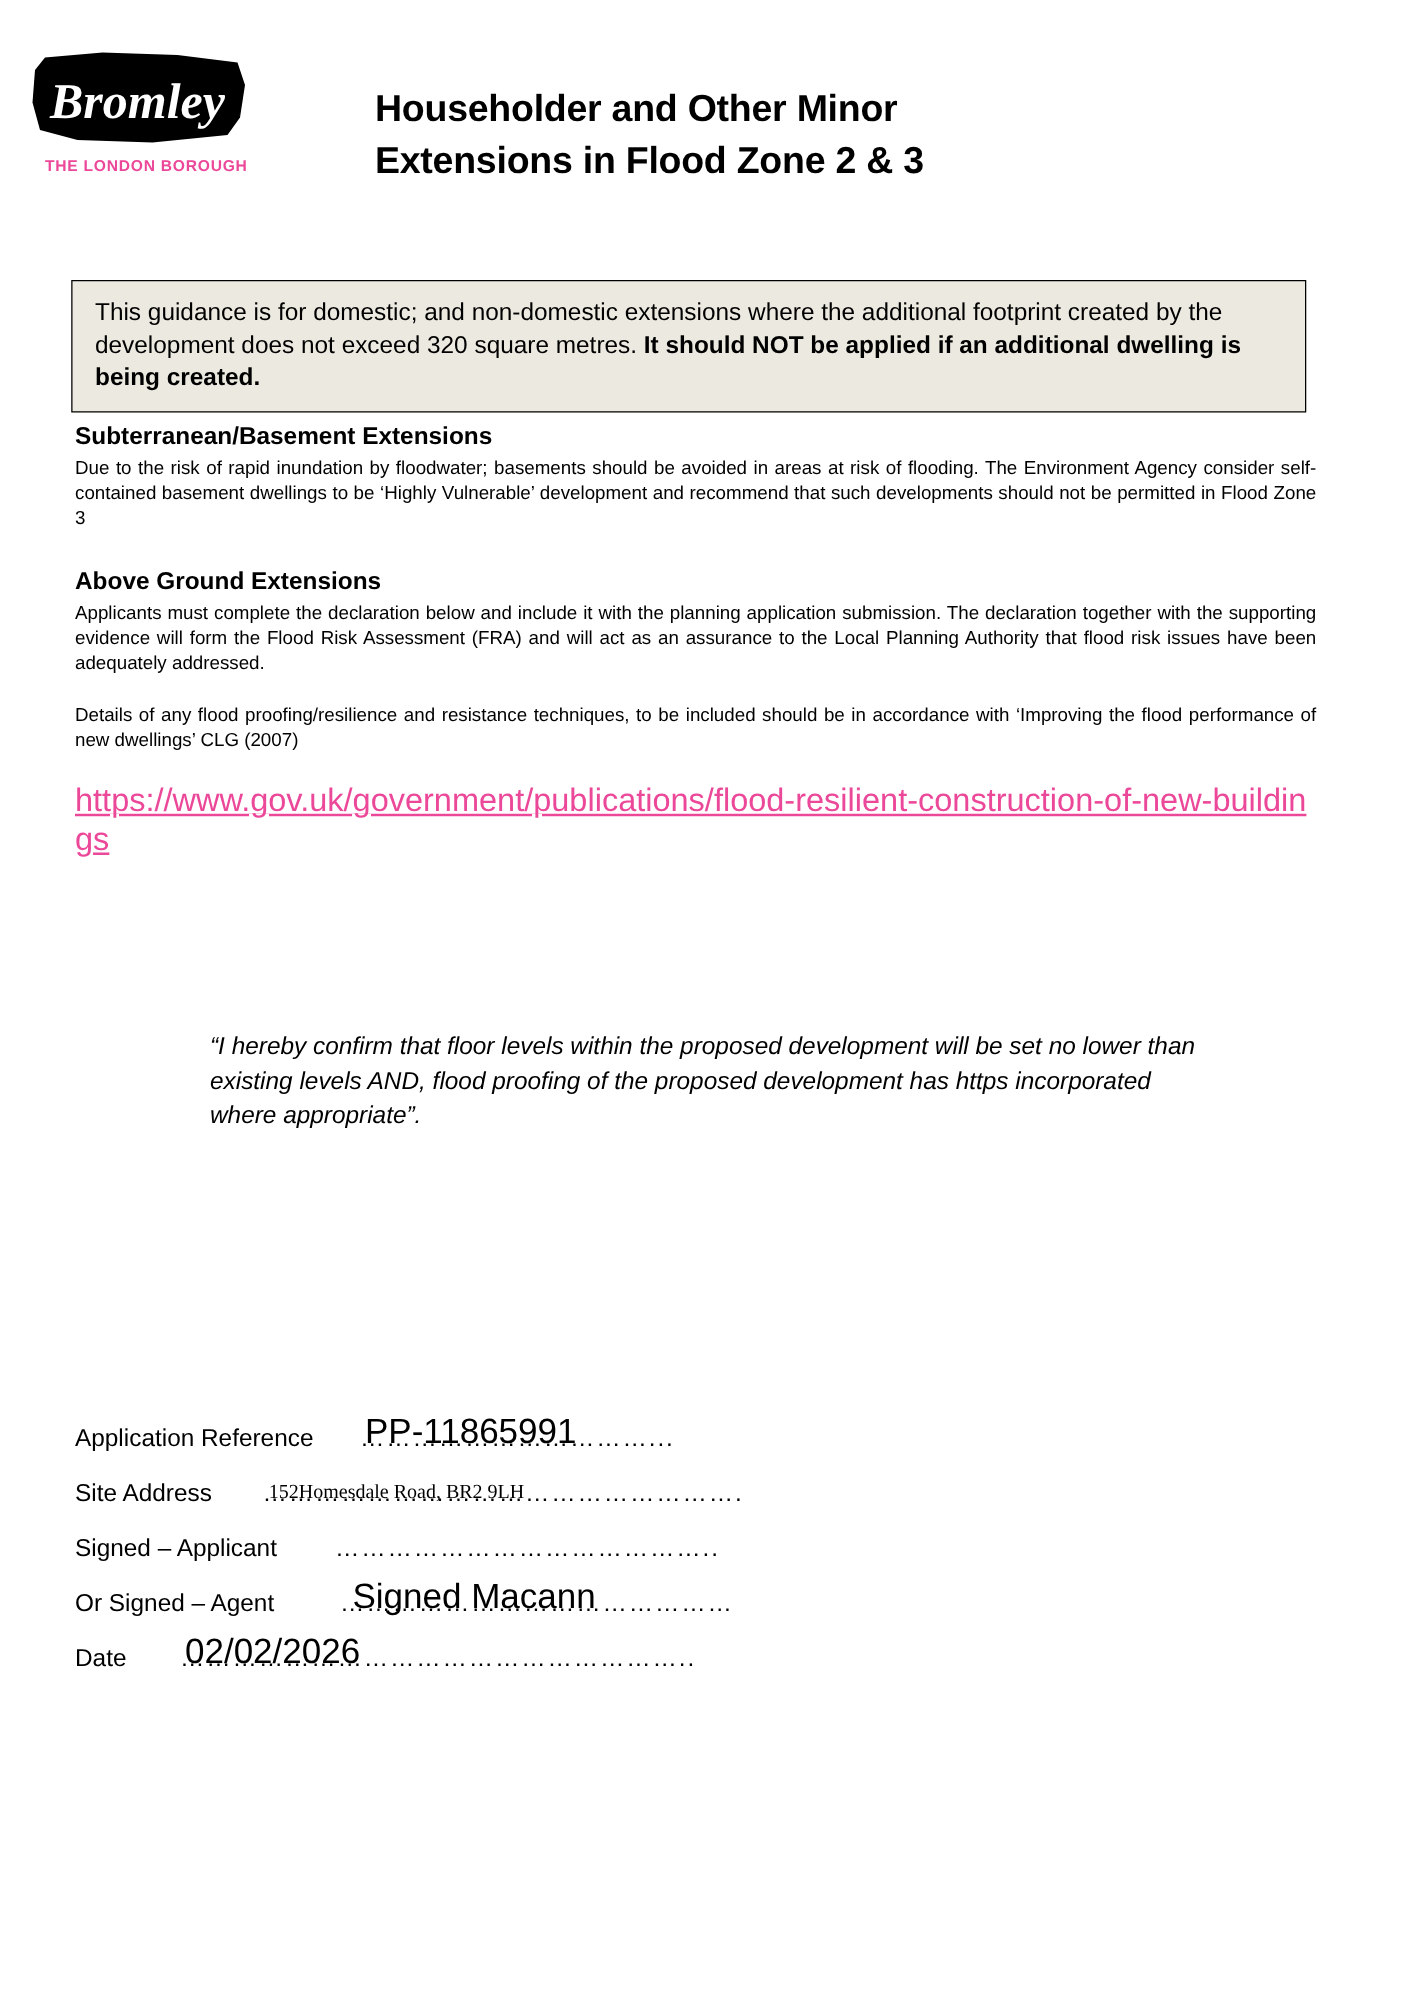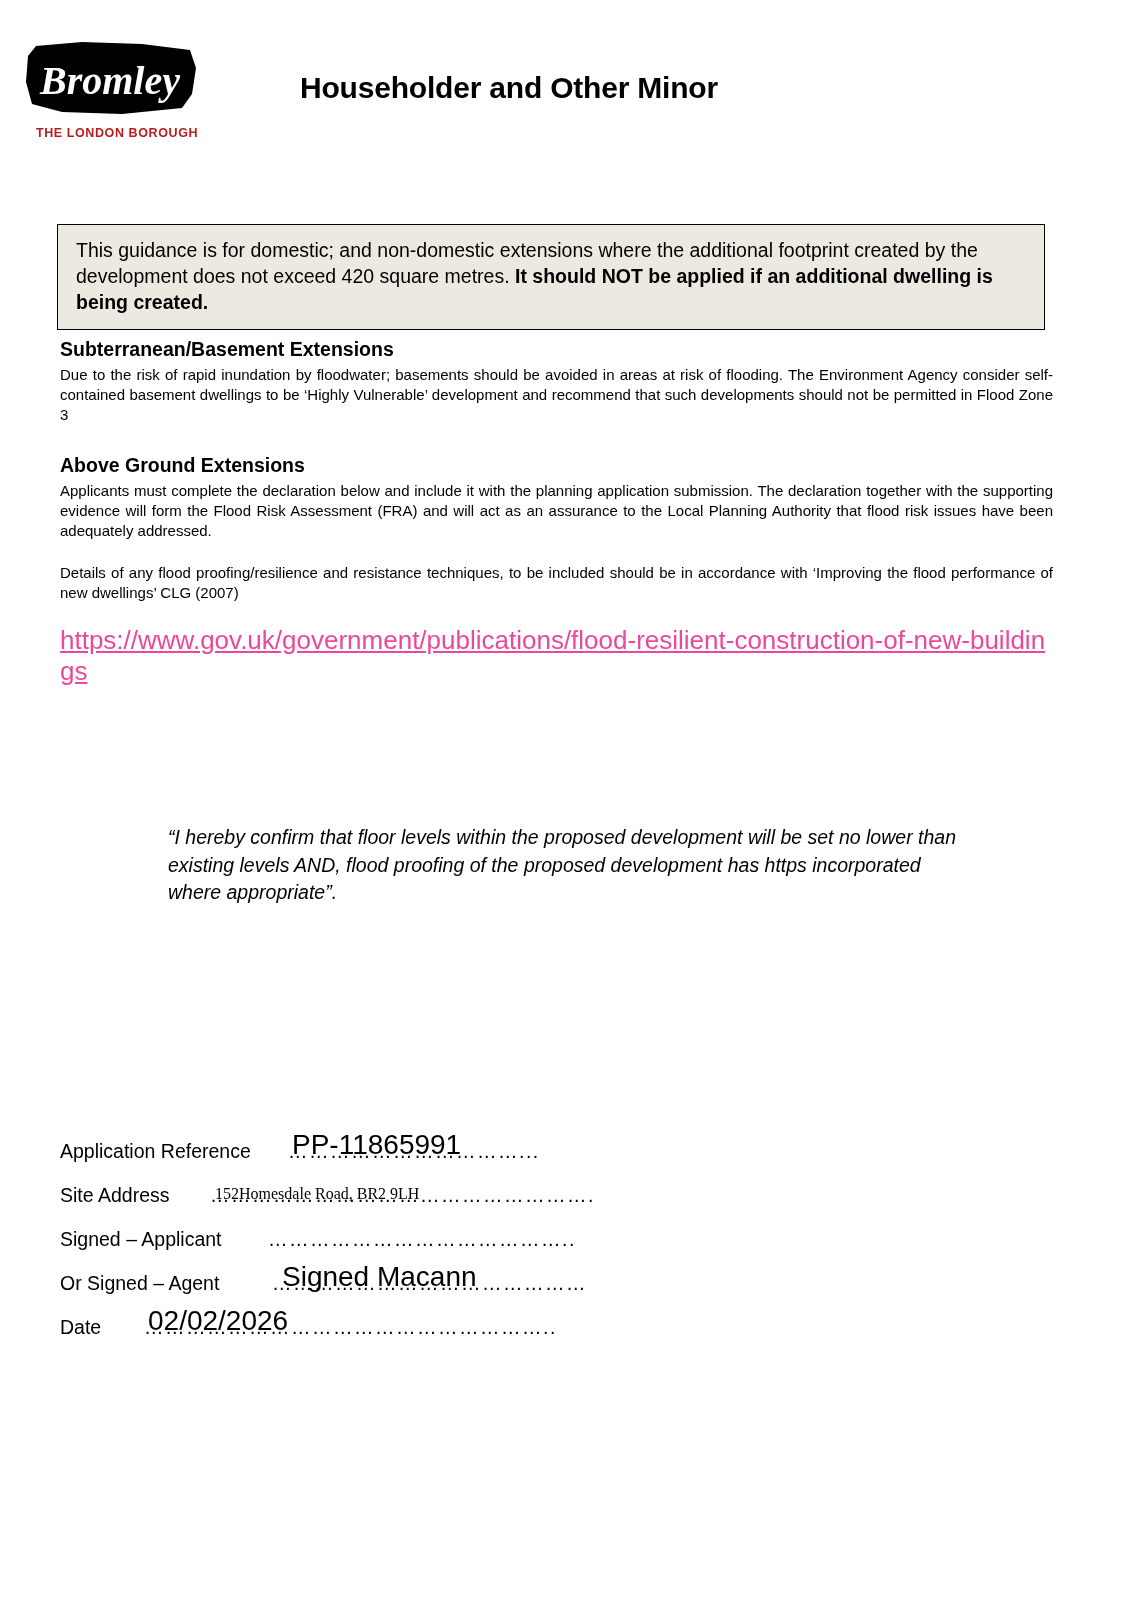--- a/index.html
+++ b/index.html
@@ -35,21 +35,21 @@
     width: 180px;
     height: 82px;
     position: relative;
   }
   .logo-badge svg { display: block; }
   .logo-sub {
     margin-top: 6px;
     font-size: 12.5px;
     letter-spacing: 0.6px;
     font-weight: 700;
-    color: #b91c1c;
+    color: #ec4899;
     font-family: "Liberation Sans", sans-serif;
   }
   .doc-title {
     position: absolute;
     left: 300px;
     top: 38px;
     font-size: 30px;
     font-weight: bold;
     line-height: 1.36;
     letter-spacing: -0.2px;
@@ -175,25 +175,26 @@
       <svg width="180" height="82" viewBox="0 0 180 82" xmlns="http://www.w3.org/2000/svg">
         <path d="M6 18 L14 8 L60 4 L120 6 L168 12 L174 30 L170 56 L160 70 L100 76 L40 74 L10 66 L4 44 Z" fill="#000000"></path>
         <text x="88" y="56" font-family="Liberation Serif, serif" font-style="italic" font-weight="bold" font-size="40" fill="#ffffff" text-anchor="middle">Bromley</text>
       </svg>
     </div>
     <div class="logo-sub">THE LONDON BOROUGH</div>
   </div>
 
   <div class="doc-title">
     <div>Householder and Other Minor</div>
+    <div>Extensions in Flood Zone 2 &amp; 3</div>
   </div>
 </div>
 
 <div class="callout">
-  <span>This guidance is for domestic; and non-domestic extensions where the additional footprint created by the development does not exceed 420 square metres. </span><b>It should NOT be applied if an additional dwelling is being created.</b>
+  <span>This guidance is for domestic; and non-domestic extensions where the additional footprint created by the development does not exceed 320 square metres. </span><b>It should NOT be applied if an additional dwelling is being created.</b>
 </div>
 
 <div class="body-area">
 
   <h2 class="sec">Subterranean/Basement Extensions</h2>
   <p class="para">Due to the risk of rapid inundation by floodwater; basements should be avoided in areas at risk of flooding. The Environment Agency consider self-contained basement dwellings to be ‘Highly Vulnerable’ development and recommend that such developments should not be permitted in Flood Zone 3</p>
 
   <div class="gap-lg"></div>
 
   <h2 class="sec">Above Ground Extensions</h2>

